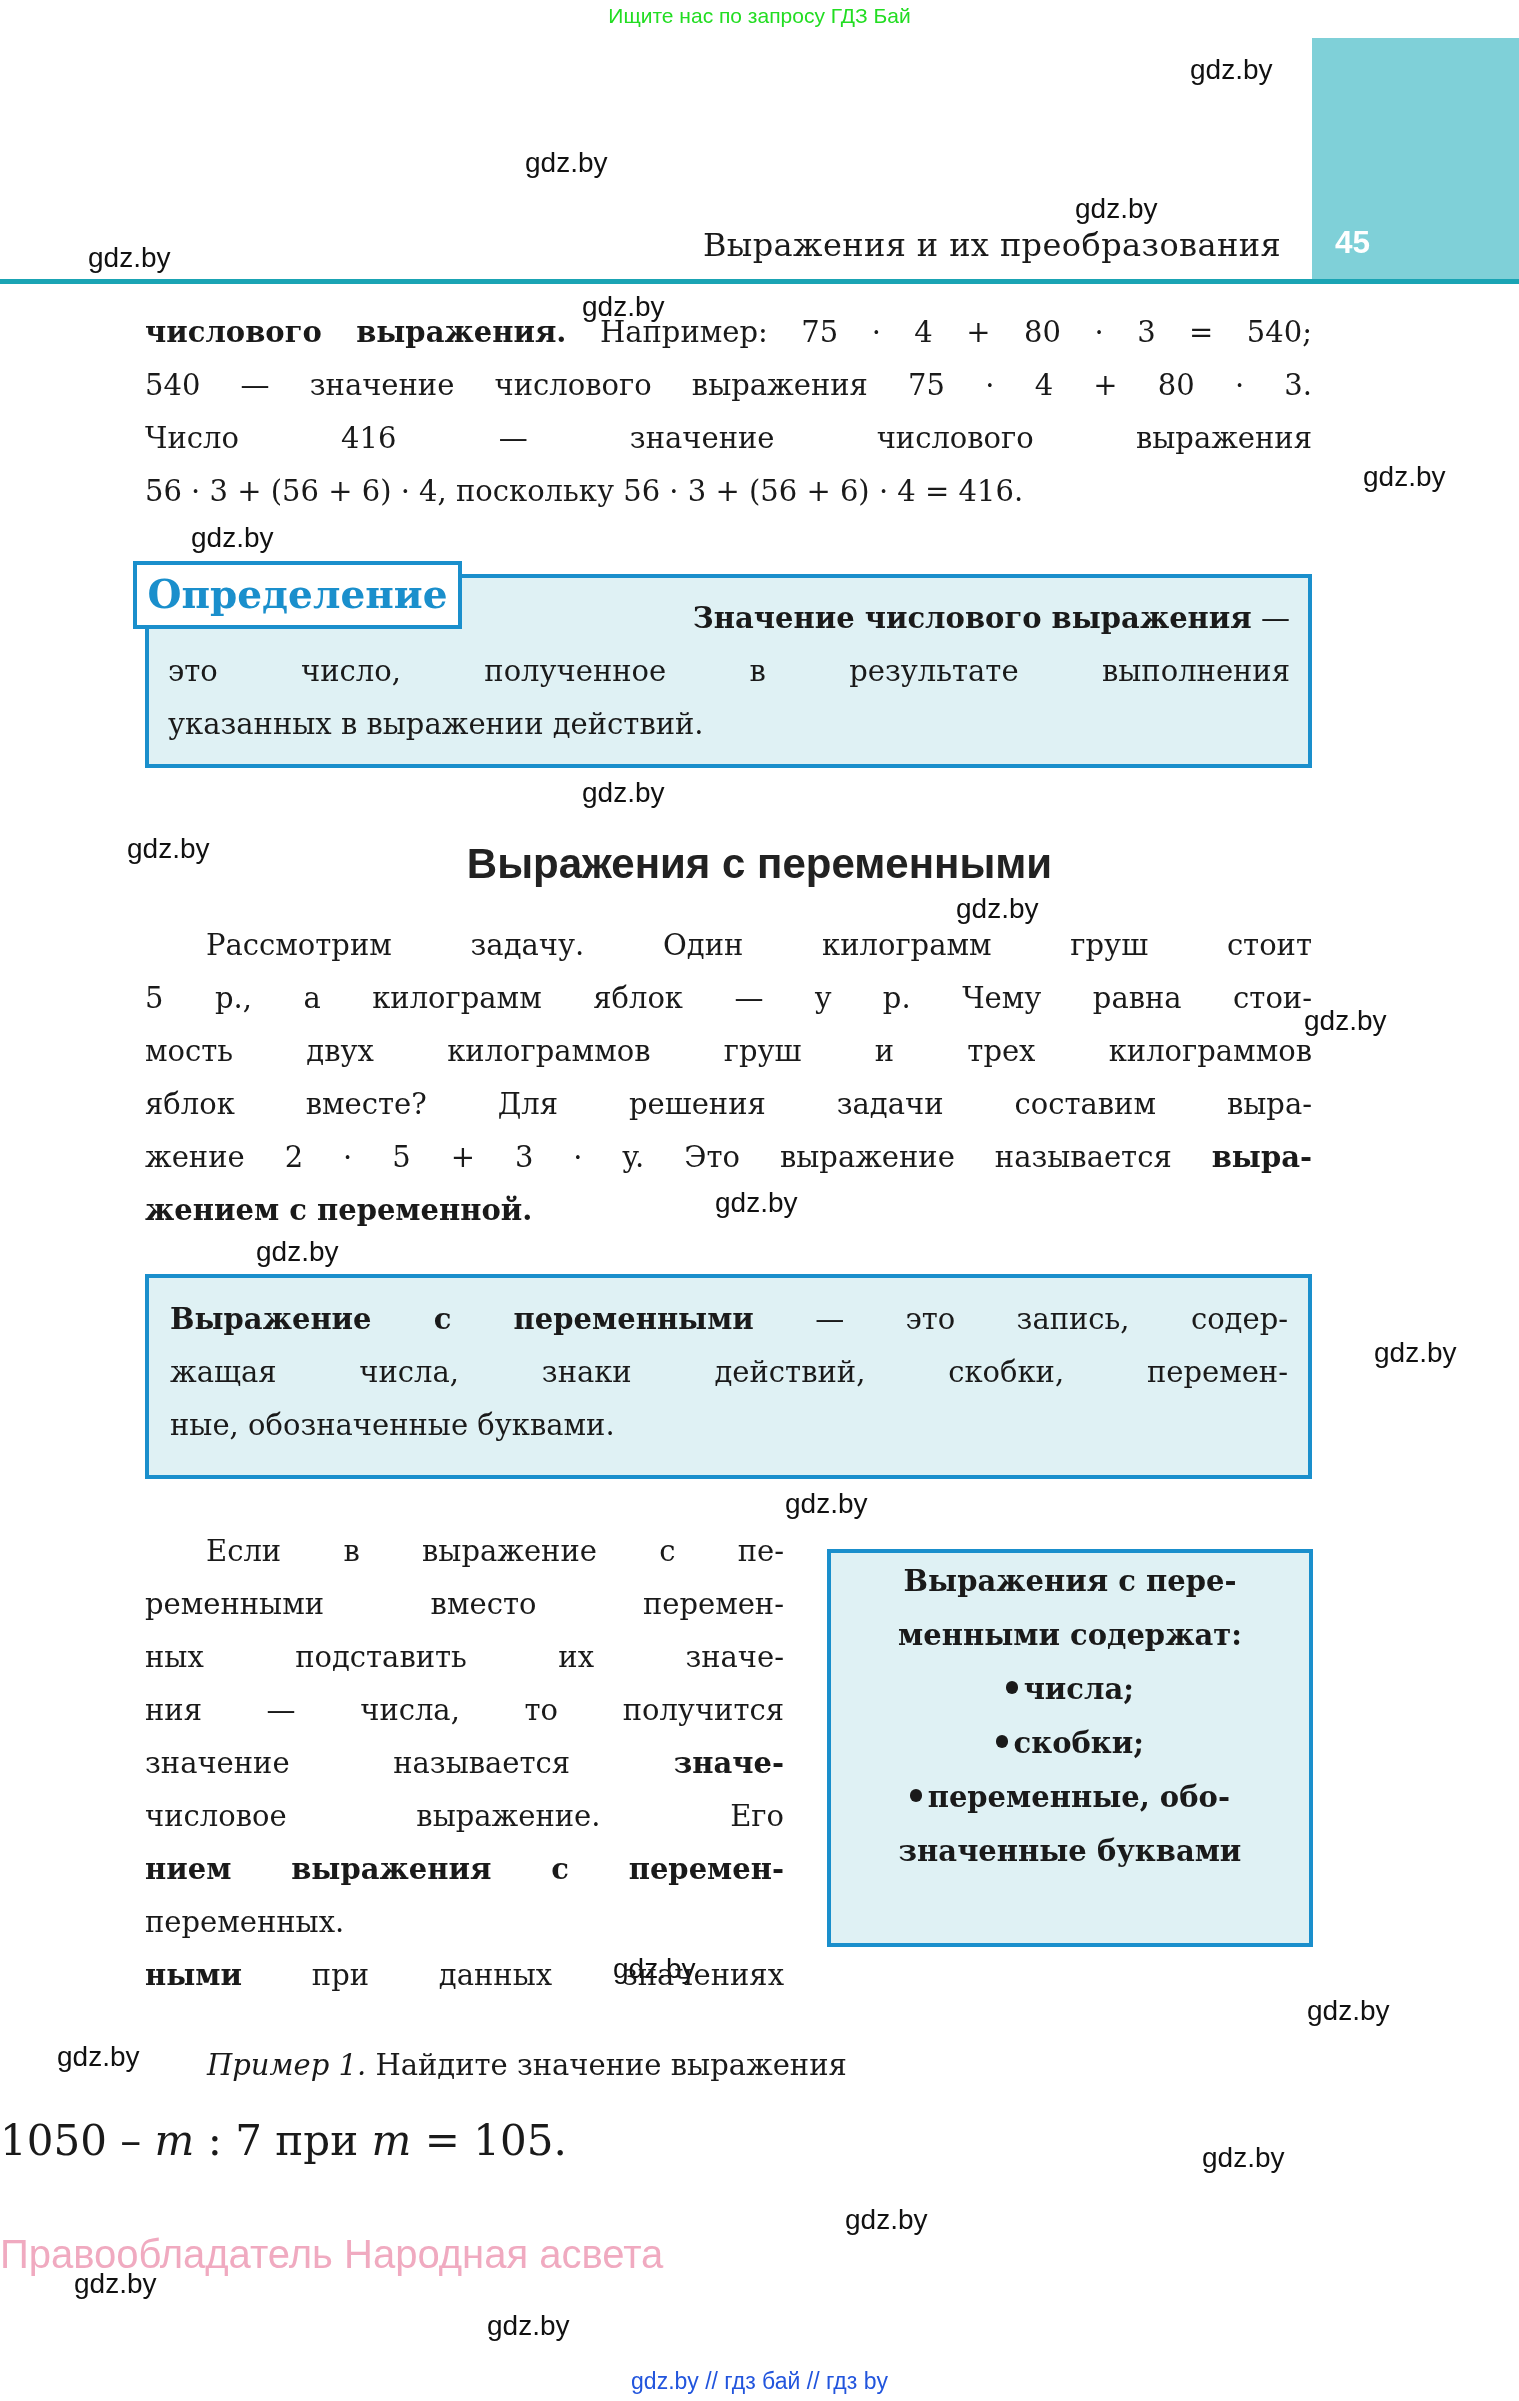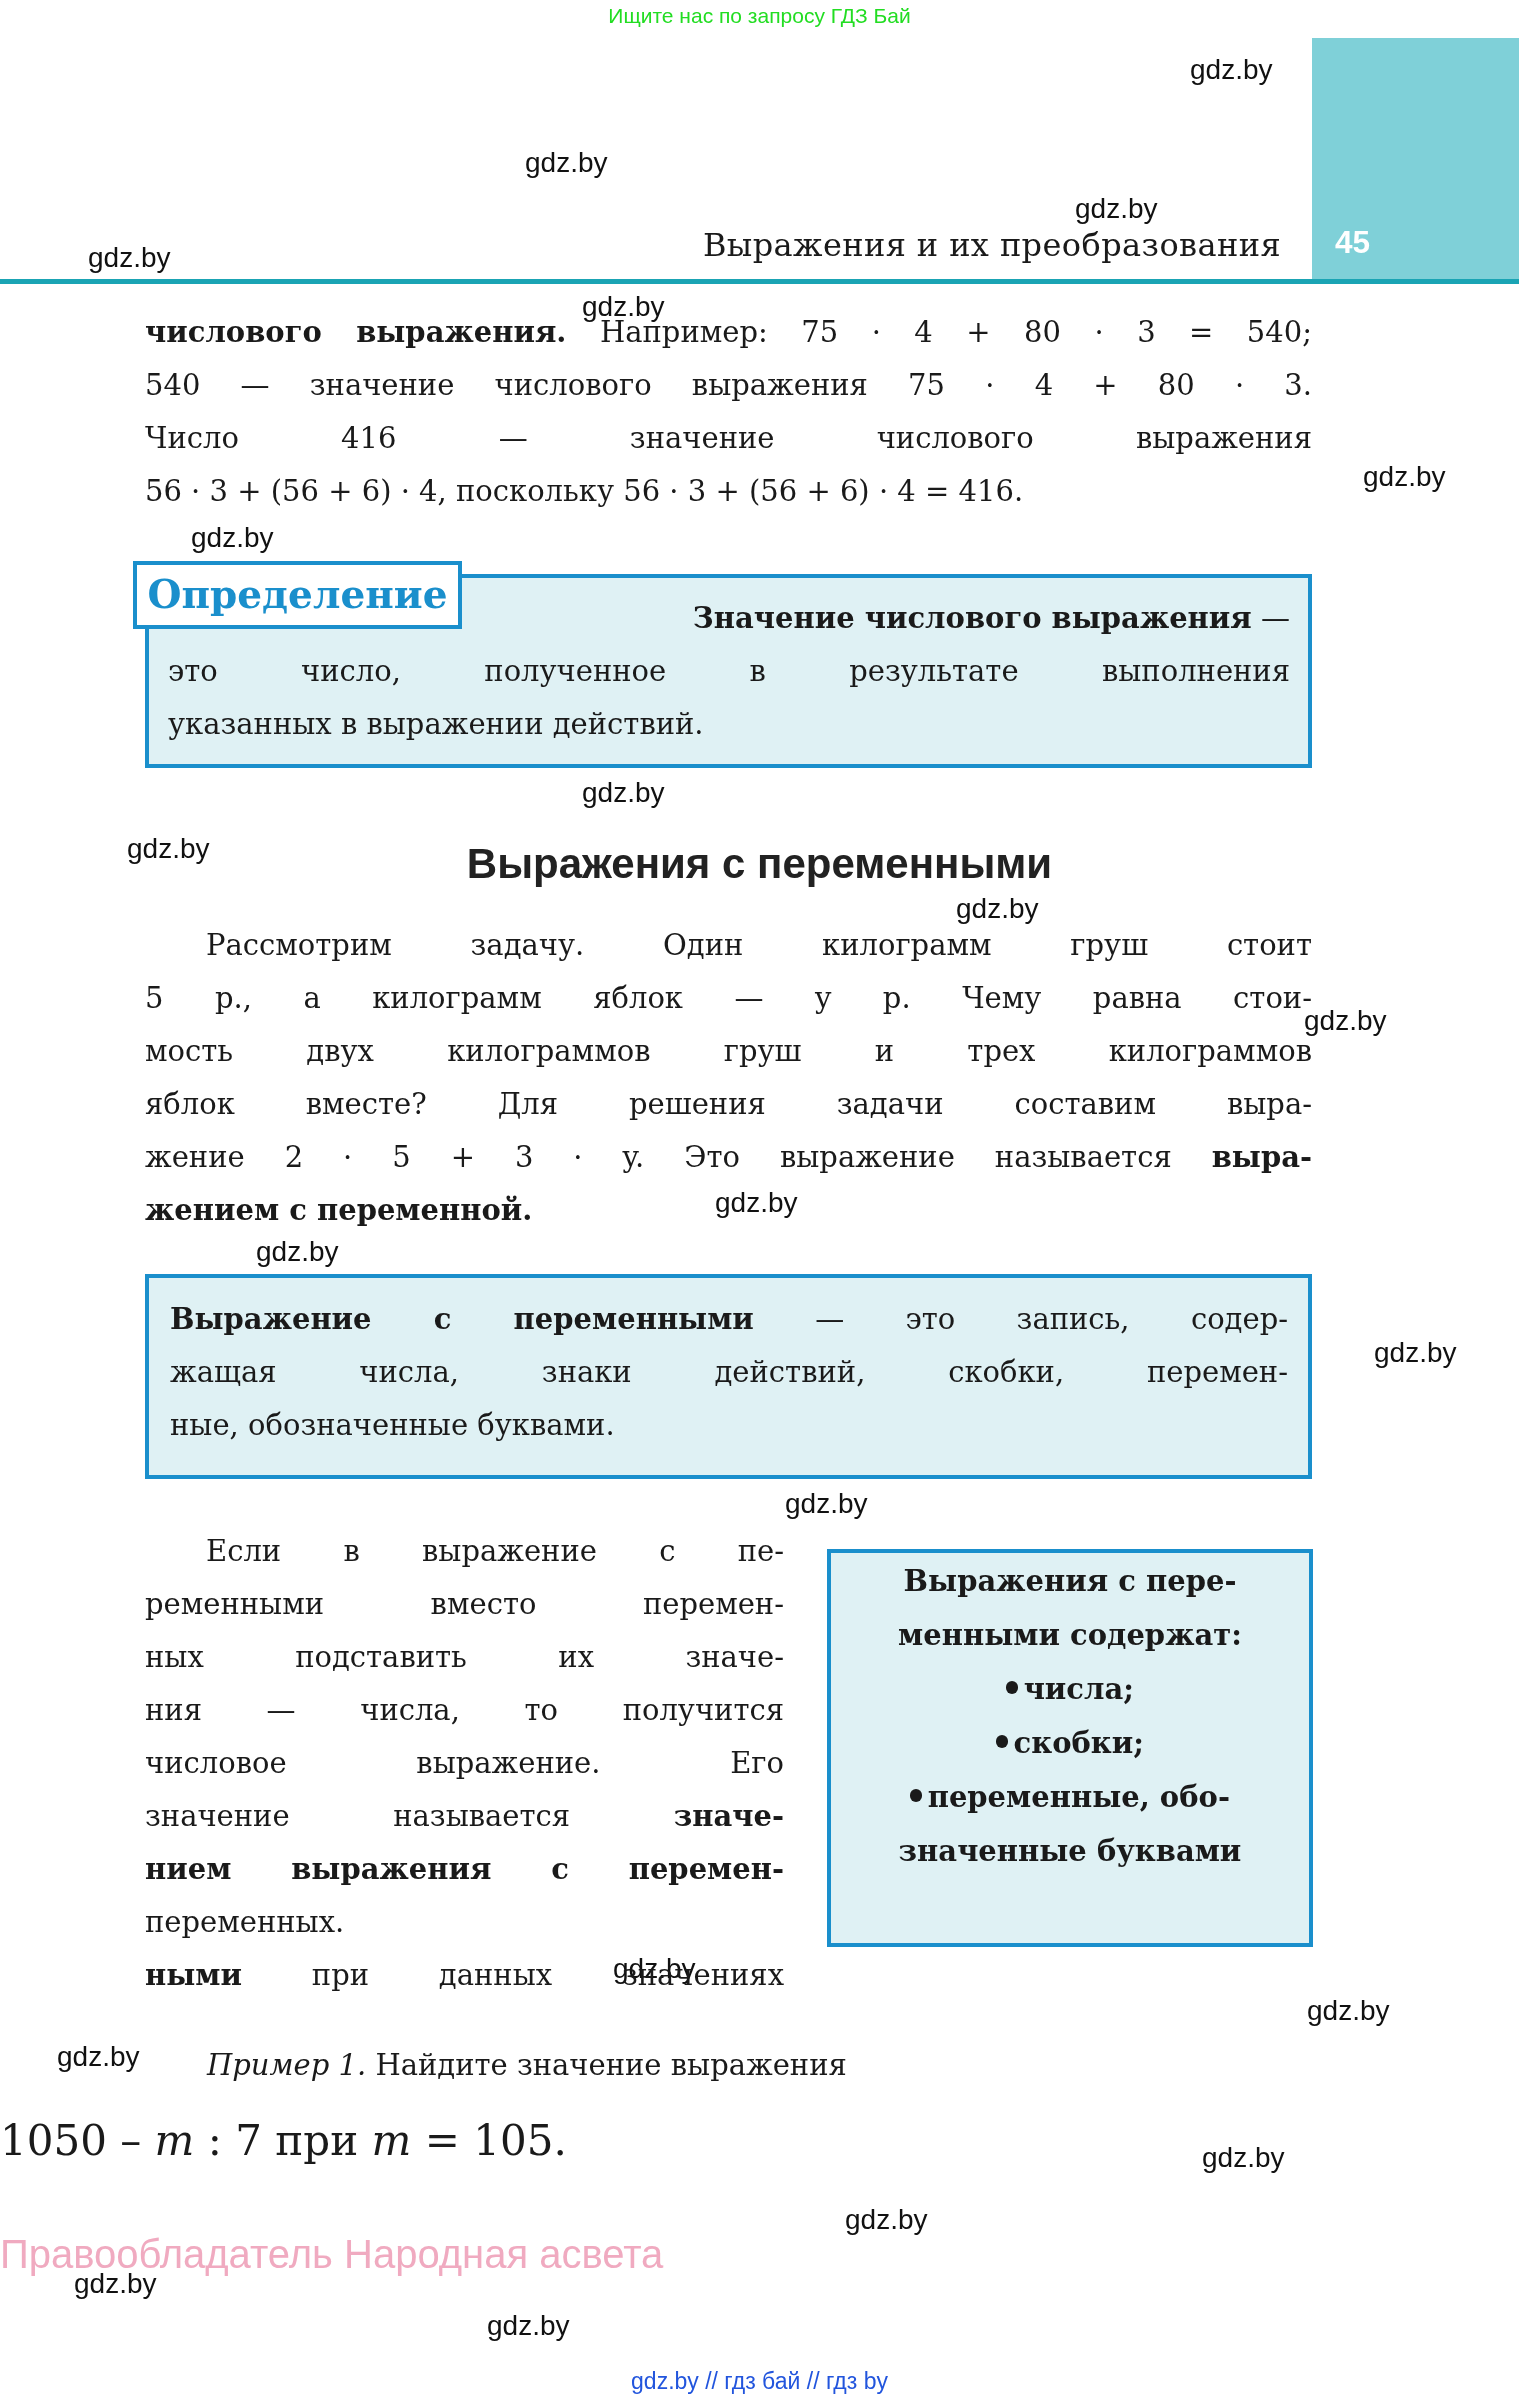--- a/index.html
+++ b/index.html
@@ -102,22 +102,22 @@
   <span class="jline"><b>Выражение с переменными</b><span> — это запись, содер-</span></span>
   <span class="jline">жащая числа, знаки действий, скобки, перемен-</span>
   <span class="jline last">ные, обозначенные буквами.</span>
 </div>
 
 <div class="abs body-text" style="left:145px; top:1525px; width:639px;">
   <span class="jline" style="padding-left:61px;">Если в выражение с пе-</span>
   <span class="jline">ременными вместо перемен-</span>
   <span class="jline">ных подставить их значе-</span>
   <span class="jline">ния — числа, то получится</span>
+  <span class="jline"><span>значение называется </span><b>значе-</b></span>
   <span class="jline">числовое выражение. Его</span>
-  <span class="jline"><span>значение называется </span><b>значе-</b></span>
   <span class="jline"><b>нием выражения с перемен-</b></span>
   <span class="jline last">переменных.</span>
   <span class="jline"><b>ными</b><span> при данных значениях</span></span>
 </div>
 
 <div class="box" style="left:827px; top:1549px; width:486px; height:398px;"></div>
 <div class="abs body-text" style="left:836px; top:1554px; width:468px; font-weight:bold; line-height:54px;">
   <span class="center-line">Выражения с пере-</span>
   <span class="center-line">менными содержат:</span>
   <span class="center-line"><span class="bullet"></span><span>числа;</span></span>

